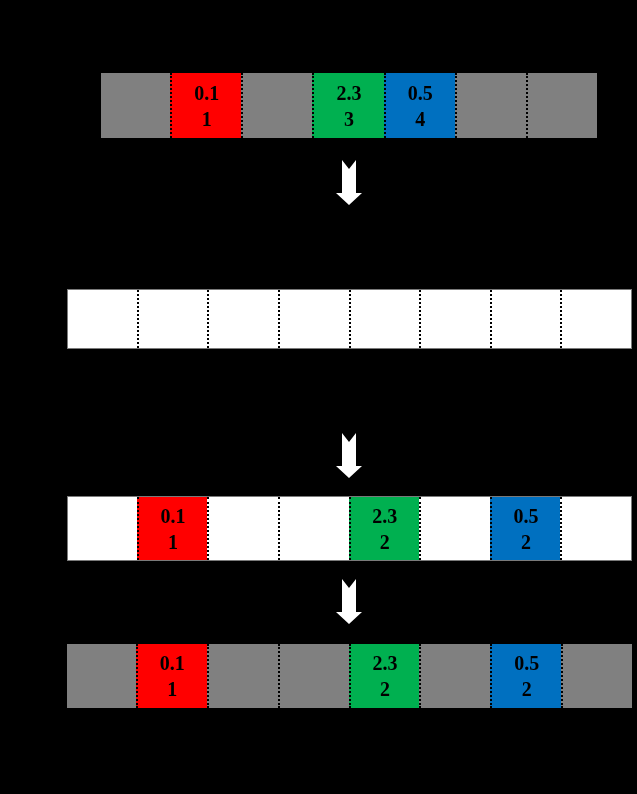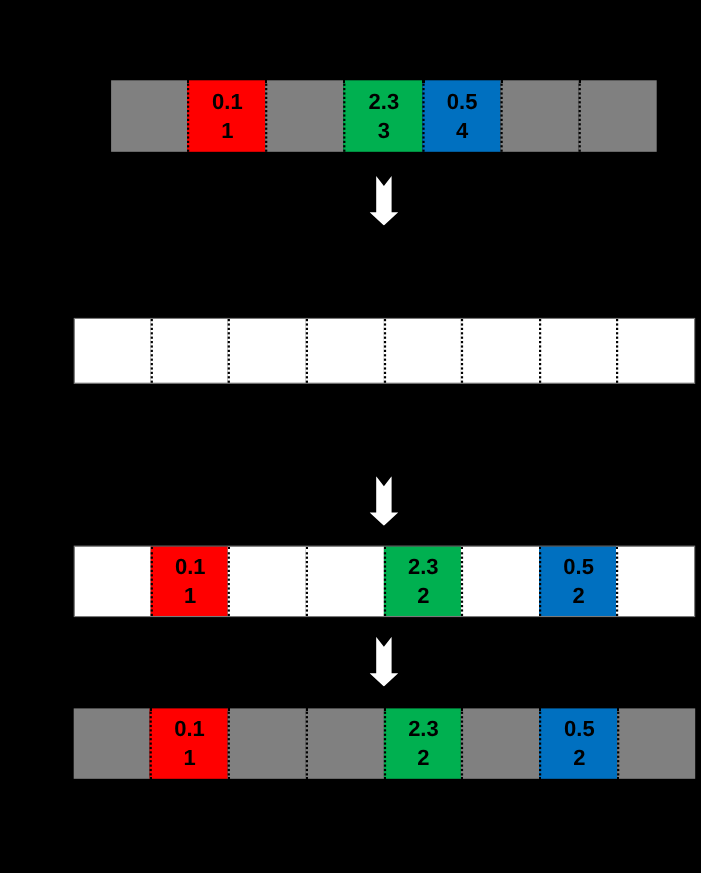--- a/index.html
+++ b/index.html
@@ -5,21 +5,21 @@
   html, body {
     margin: 0;
     padding: 0;
     background: #000;
   }
   .canvas {
     position: relative;
     width: 637px;
     height: 794px;
     background: #000;
-    font-family: Liberation Sans, sans-serif;
+    font-family: Liberation Serif, serif;
     overflow: hidden;
   }
   .bar {
     position: absolute;
     display: flex;
     box-sizing: border-box;
   }
   .bar.white-bar {
     border: 1px solid #7a7a7a;
   }

